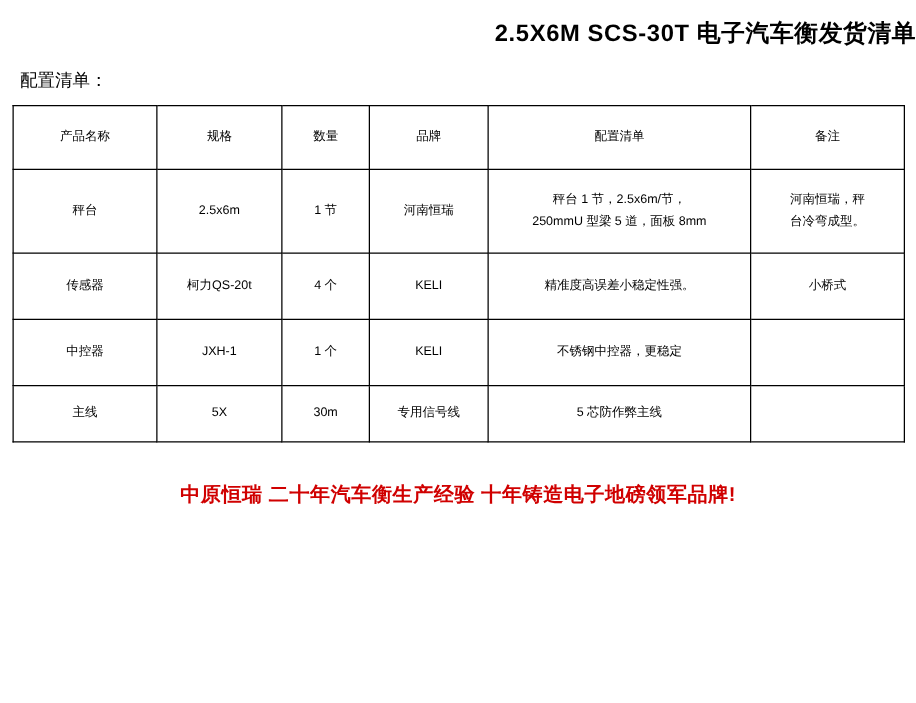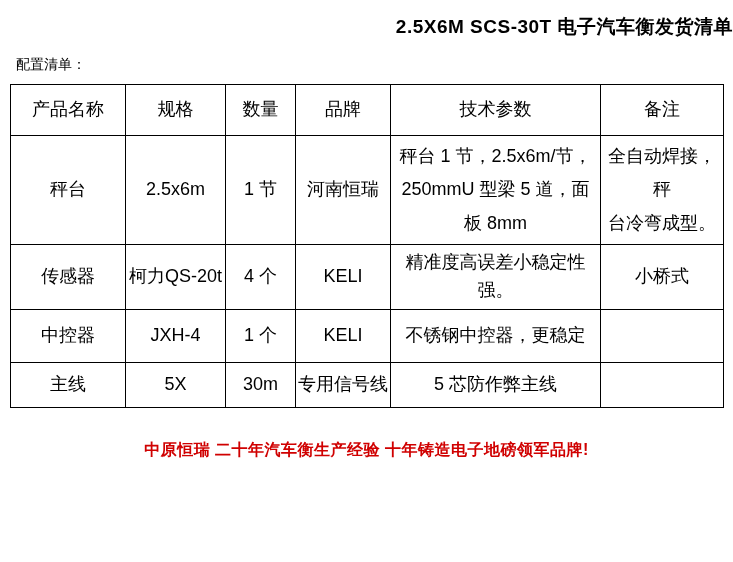--- a/index.html
+++ b/index.html
@@ -35,21 +35,21 @@
   .table-wrap {
     padding: 0 10px;
   }
   table.spec {
     border-collapse: collapse;
     width: 713px;
     table-layout: fixed;
   }
   table.spec td, table.spec th {
     border: 1px solid #000000;
-    font-size: 18px;
+    font-size: 10px;
     font-weight: normal;
     text-align: center;
     vertical-align: middle;
     padding: 4px 2px;
     line-height: 1.55;
   }
   table.spec thead td {
     height: 42px;
   }
   .col-1 { width: 115px; }
@@ -100,54 +100,54 @@
           <col class="col-4">
           <col class="col-5">
           <col class="col-6">
       </colgroup>
       <thead>
         <tr>
           <td>产品名称</td>
           <td>规格</td>
           <td>数量</td>
           <td>品牌</td>
-          <td>技术参数</td>
+          <td>配置清单</td>
           <td>备注</td>
         </tr>
       </thead>
       <tbody>
 
         <tr class="row-tall">
           <td>秤台</td>
           <td>2.5x6m</td>
           <td>1 节</td>
           <td>河南恒瑞</td>
           <td>
             <span class="tech-multi">秤台 1 节，2.5x6m/节，</span>
             <span class="tech-multi">250mmU 型梁 5 道，面板 8mm</span>
           </td>
           <td>
-            <span class="tech-multi">全自动焊接，秤</span>
+            <span class="tech-multi">河南恒瑞，秤</span>
             <span class="tech-multi">台冷弯成型。</span>
           </td>
         </tr>
 
         <tr class="row-mid">
           <td>传感器</td>
           <td>柯力QS-20t</td>
           <td>4 个</td>
           <td>KELI</td>
           <td>精准度高误差小稳定性强。</td>
           <td>小桥式</td>
         </tr>
 
 
         <tr class="row-mid">
           <td>中控器</td>
-          <td>JXH-4</td>
+          <td>JXH-1</td>
           <td>1 个</td>
           <td>KELI</td>
           <td>不锈钢中控器，更稳定</td>
           <td></td>
         </tr>
 
 
         <tr class="row-small">
           <td>主线</td>
           <td>5X</td>

